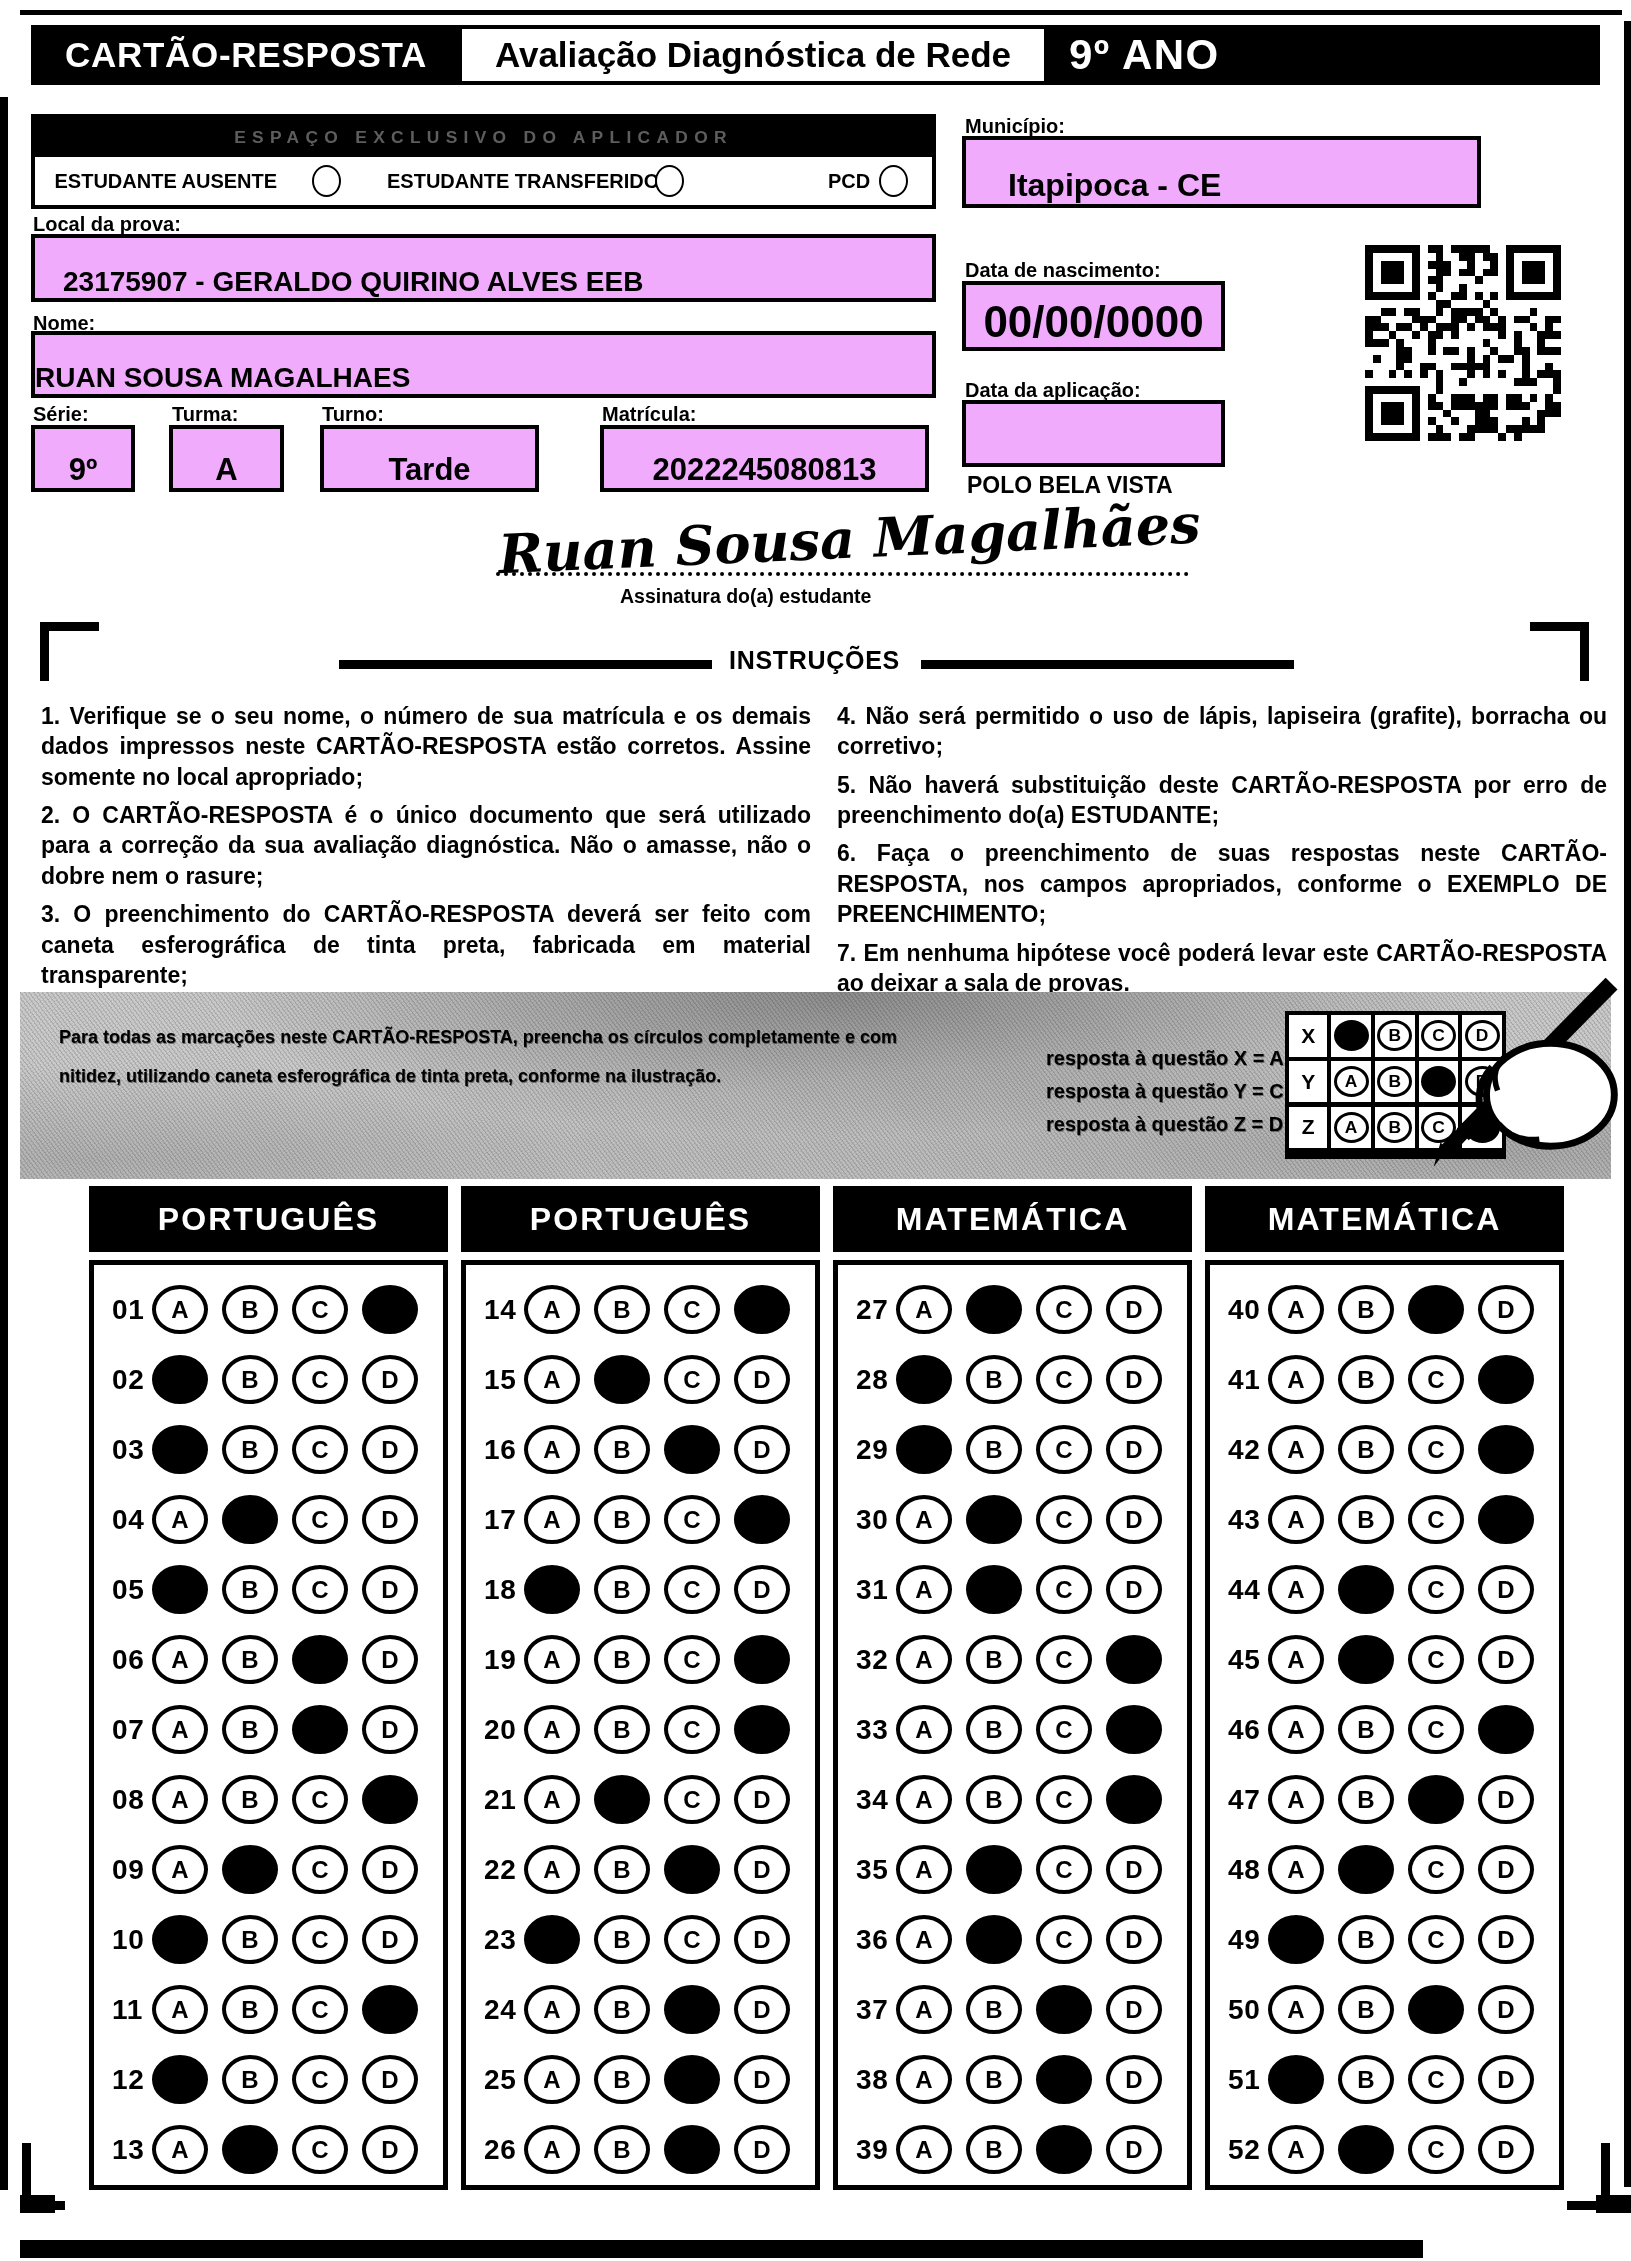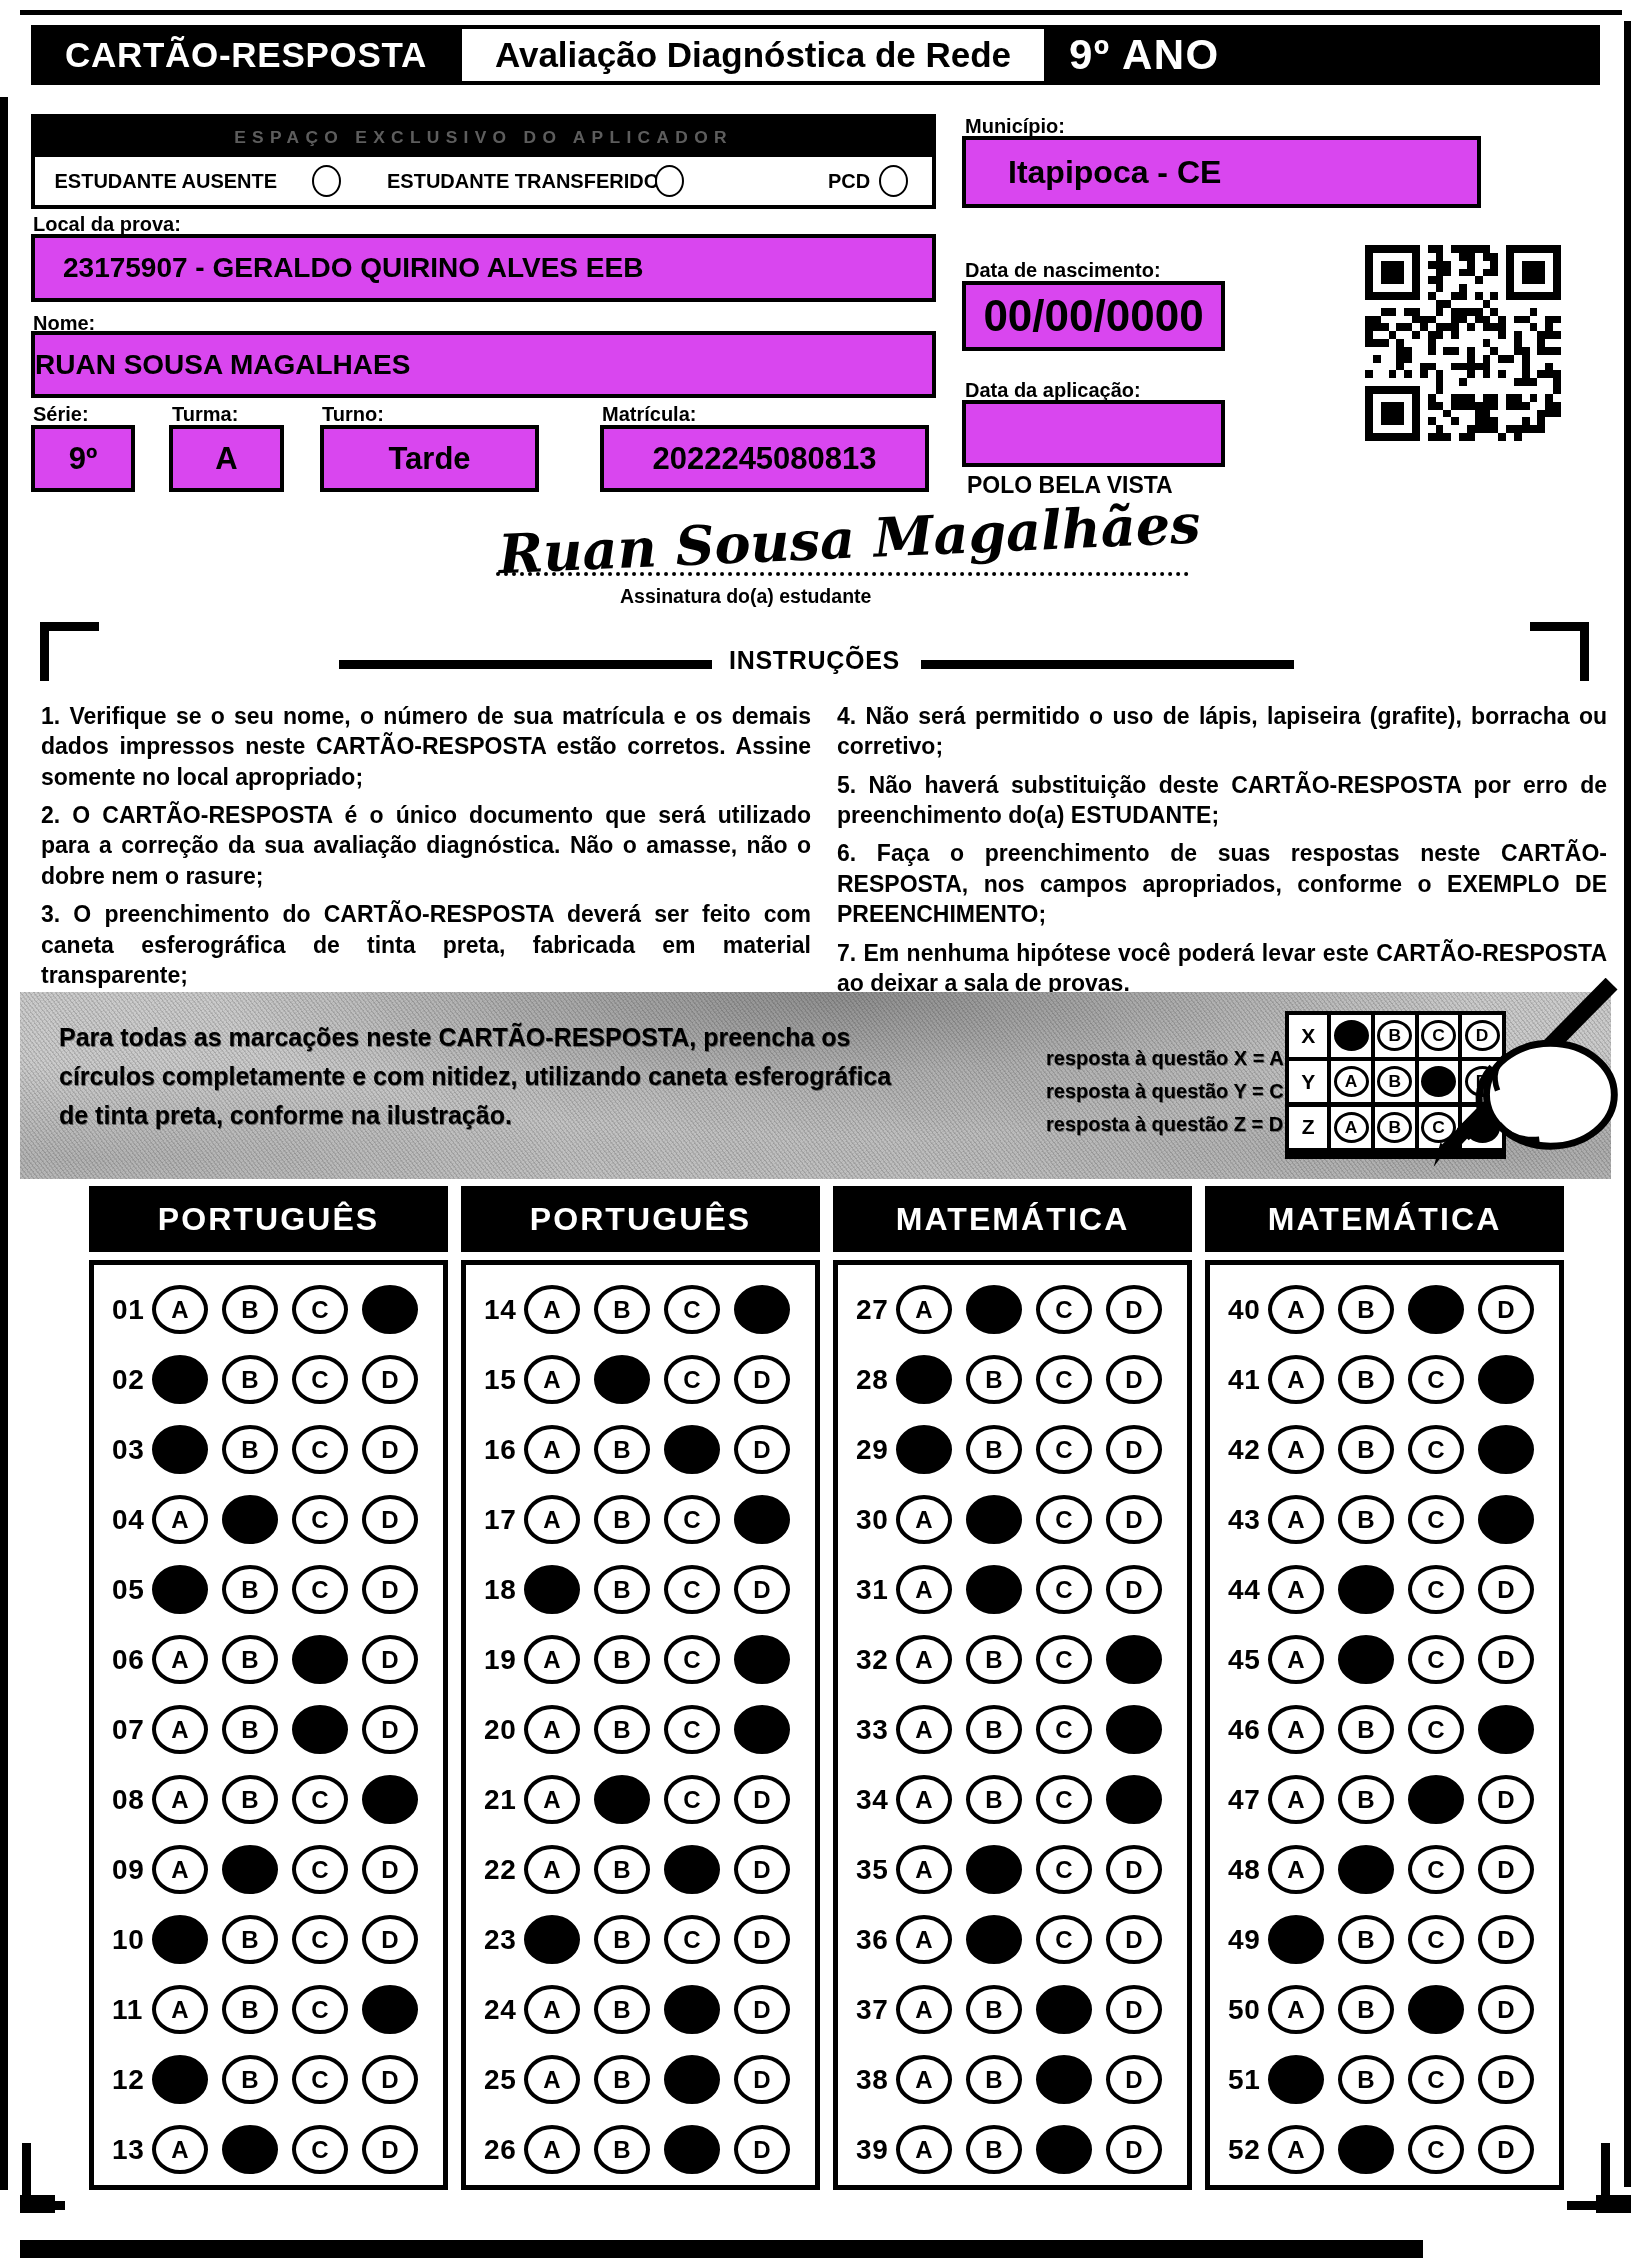--- a/index.html
+++ b/index.html
@@ -21,21 +21,21 @@
 
   
   .apbox { left:31px; top:114px; width:905px; height:95px; border:4.2px solid #000; background:#fff; }
   .apbar { position:absolute; left:0; top:0; width:100%; height:39px; background:#000; display:flex; align-items:center; justify-content:center; }
   .apbartext { color:#aaa; opacity:.55; font-size:17.4px; font-weight:bold; letter-spacing:6.3px; }
   .cbrow { position:absolute; left:0; top:39px; width:100%; height:48px;padding-left:41px; }
   .cblabel { position:absolute; top:50%; transform:translateY(-50%); font-size:20px; font-weight:bold; }
   .cbcircle { position:absolute; top:50%; transform:translateY(-50%); width:29px; height:32px; border:2.8px solid #000; border-radius:50%; background:#fff; }
 
   .flabel { font-size:20px; font-weight:bold; }
-  .fieldbox { border:4.9px solid #000; background:#d946ef; display:flex; align-items:center; }
+  .fieldbox { border:4.9px solid #000; background:#f0abfc; display:flex; align-items:flex-end; }
   .fval { font-weight:bold; font-size:28px; }
   .fval-c { width:100%; text-align:center; font-weight:bold; font-size:31px; }
 
   
   .sig-name { left:498px; top:507px; width:696px; font-family:"DejaVu Serif", serif; font-style:italic; font-weight:bold; font-size:54px; transform:rotate(-2.5deg); white-space:nowrap; }
   .sig-line { left:496px; top:529px; width:693px; height:47px; border-bottom:4.9px dotted #000; }
   .sig-label { left:620px; top:585px; width:418px; text-align:left; font-size:19.5px; font-weight:bold; }
 
   
   .brk { width:59px; height:59px; }
@@ -48,21 +48,21 @@
 
   
   .band { left:19.5px; top:992px; width:1591px; height:187px;
     background:
       radial-gradient(ellipse at 52% 0%, rgba(0,0,0,.30), rgba(0,0,0,0) 55%),
       radial-gradient(ellipse at 92% 85%, rgba(0,0,0,.16), rgba(0,0,0,0) 45%),
       radial-gradient(ellipse at 5% 90%, rgba(0,0,0,.12), rgba(0,0,0,0) 40%),
       repeating-linear-gradient(53deg, rgba(0,0,0,.10) 0 1.4px, rgba(255,255,255,.07) 1.4px 3.5px),
       repeating-linear-gradient(-37deg, rgba(0,0,0,.08) 0 0.7px, rgba(0,0,0,0) 0.7px 2.8px),
       #c7c7c7; }
-  .band-text { left:59px; top:1018px; width:843px; font-size:25px; font-weight:bold; line-height:39px; text-shadow:0.7px 0.7px 0 rgba(0,0,0,.45); }
+  .band-text { left:59px; top:1018px; width:843px; font-size:18px; font-weight:bold; line-height:39px; text-shadow:0.7px 0.7px 0 rgba(0,0,0,.45); }
   .band-legend { left:1034px; top:1042px; width:292px; font-size:20px; font-weight:bold; line-height:33px; text-shadow:0.7px 0.7px 0 rgba(0,0,0,.4); white-space:nowrap;margin-left:12px; }
 
   .exgrid { left:1285px; top:1011px; width:221px; height:148px; background:#000; padding:4.2px 4.2px 11px 4.2px;
     display:grid; grid-template-columns:38px 1fr 1fr 1fr 1fr; grid-auto-rows:1fr; gap:4.2px; }
   .excell { background:#fff; display:flex; align-items:center; justify-content:center; }
   .exlabel { font-size:21px; font-weight:bold; }
   .exbubble { width:35px; height:31px; border:3.5px solid #000; border-radius:50%; display:flex; align-items:center; justify-content:center; font-size:17.4px; font-weight:bold; background:#fff; }
   .exbubble.filled { background:#000; color:transparent; }
   .handsvg { left:1403px; top:978px; width:226px; height:205px; z-index:5; }
 

